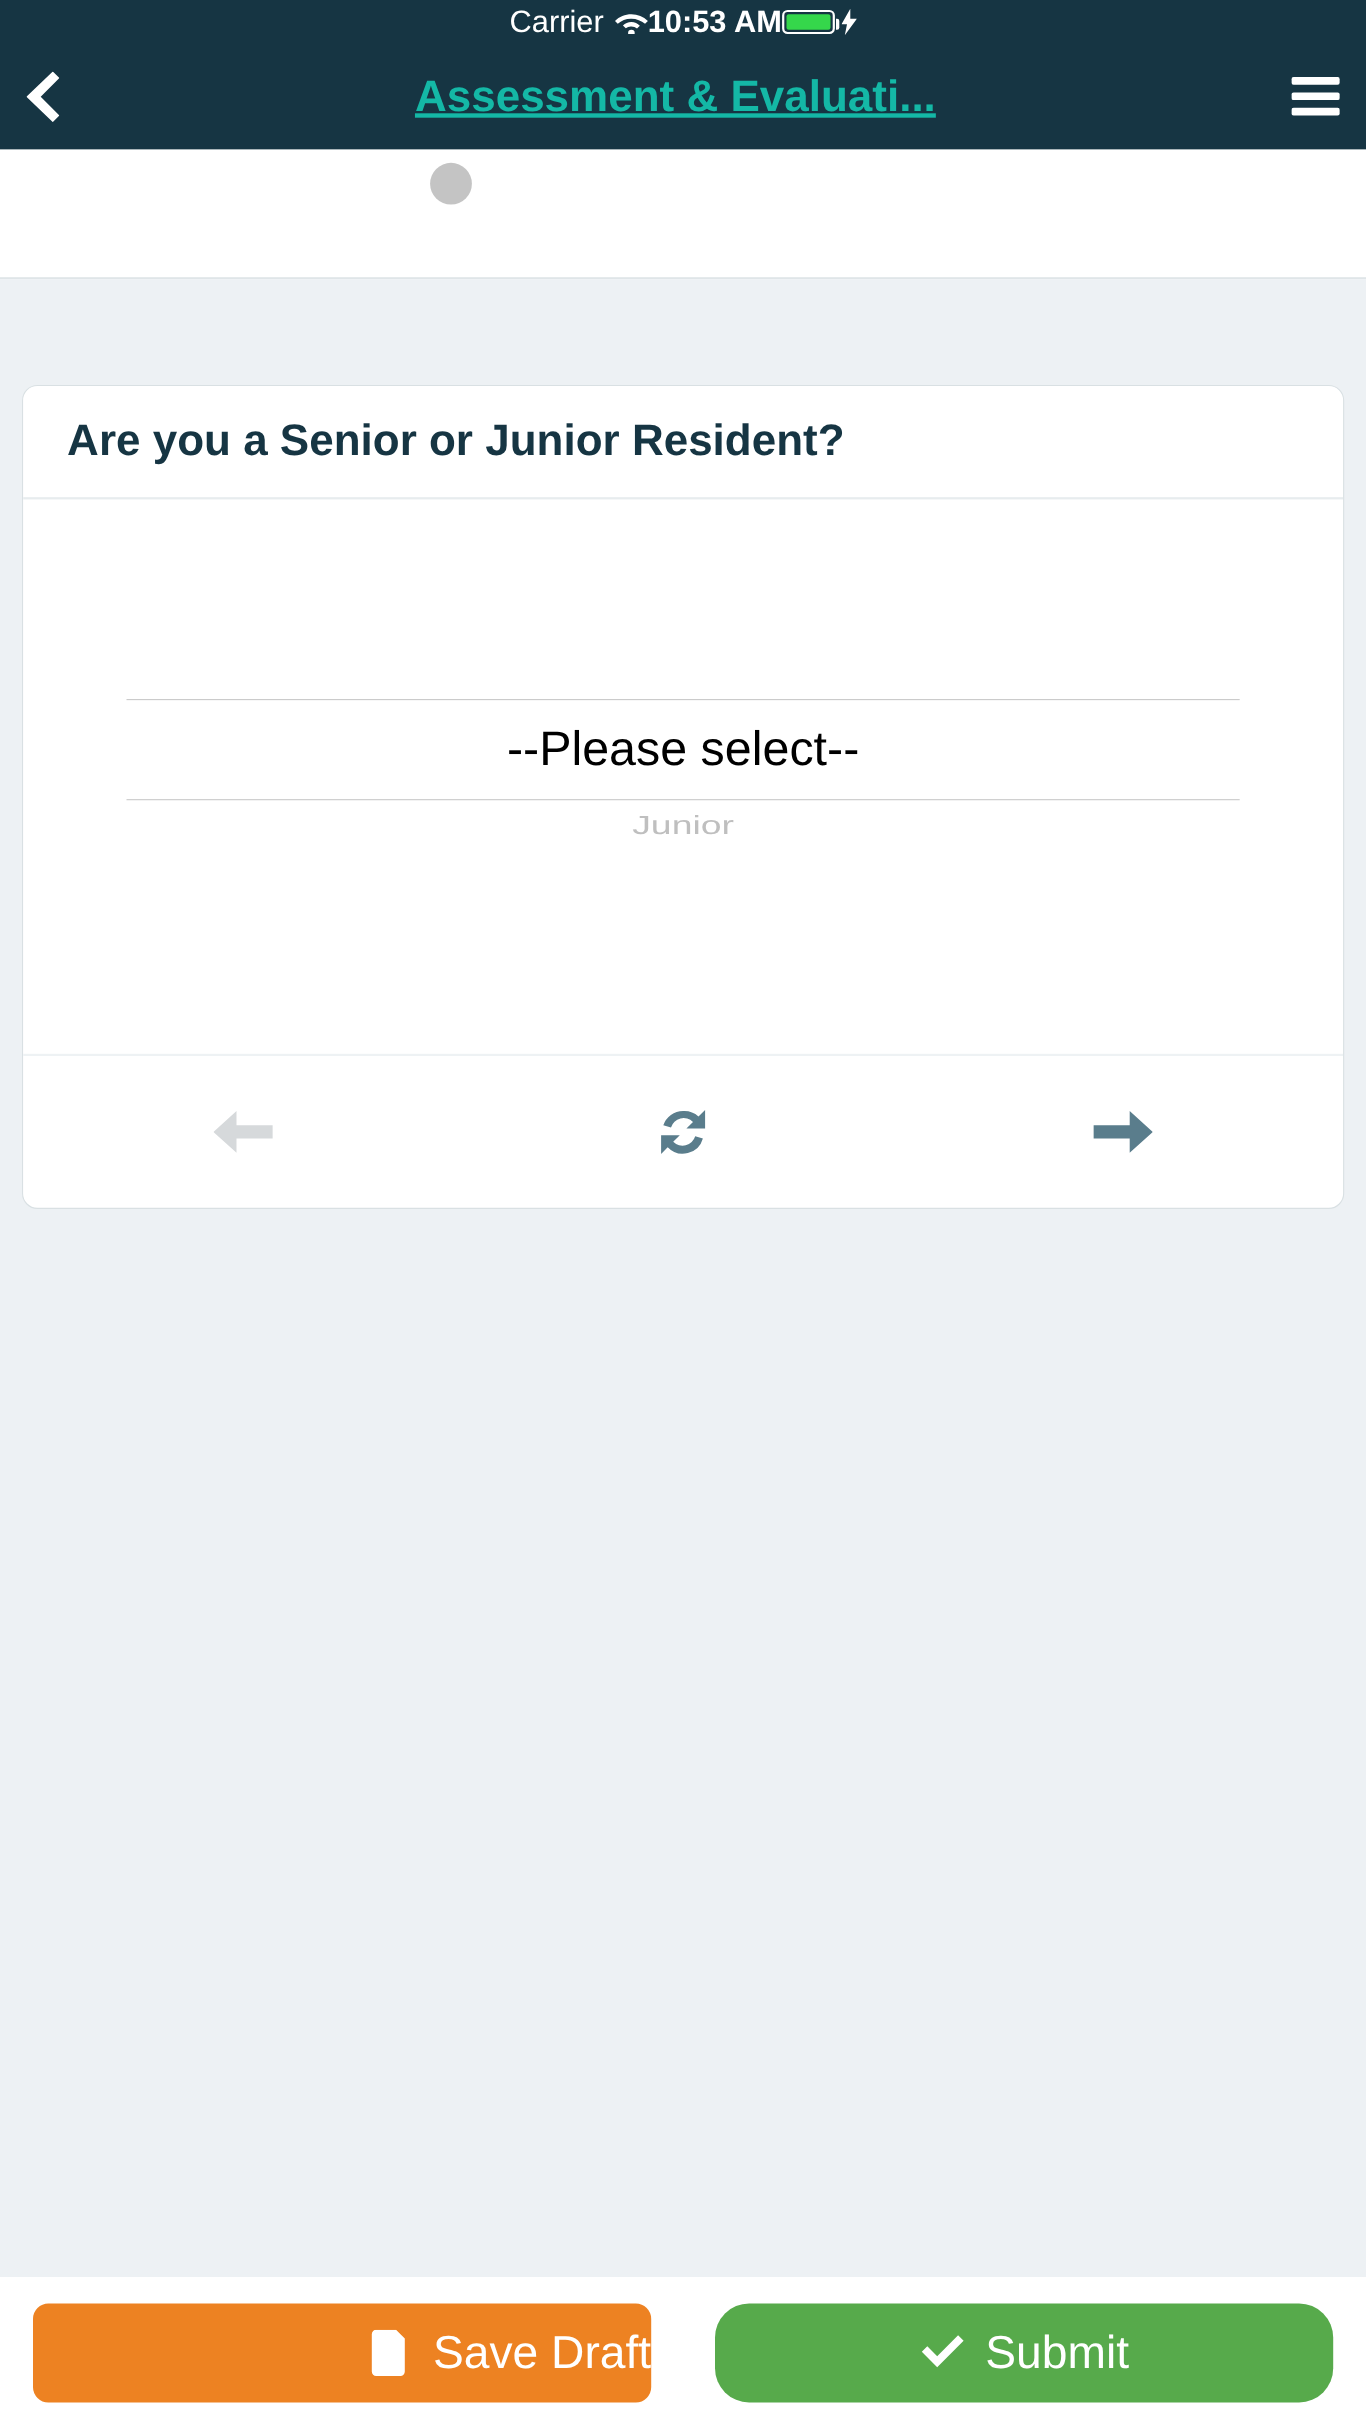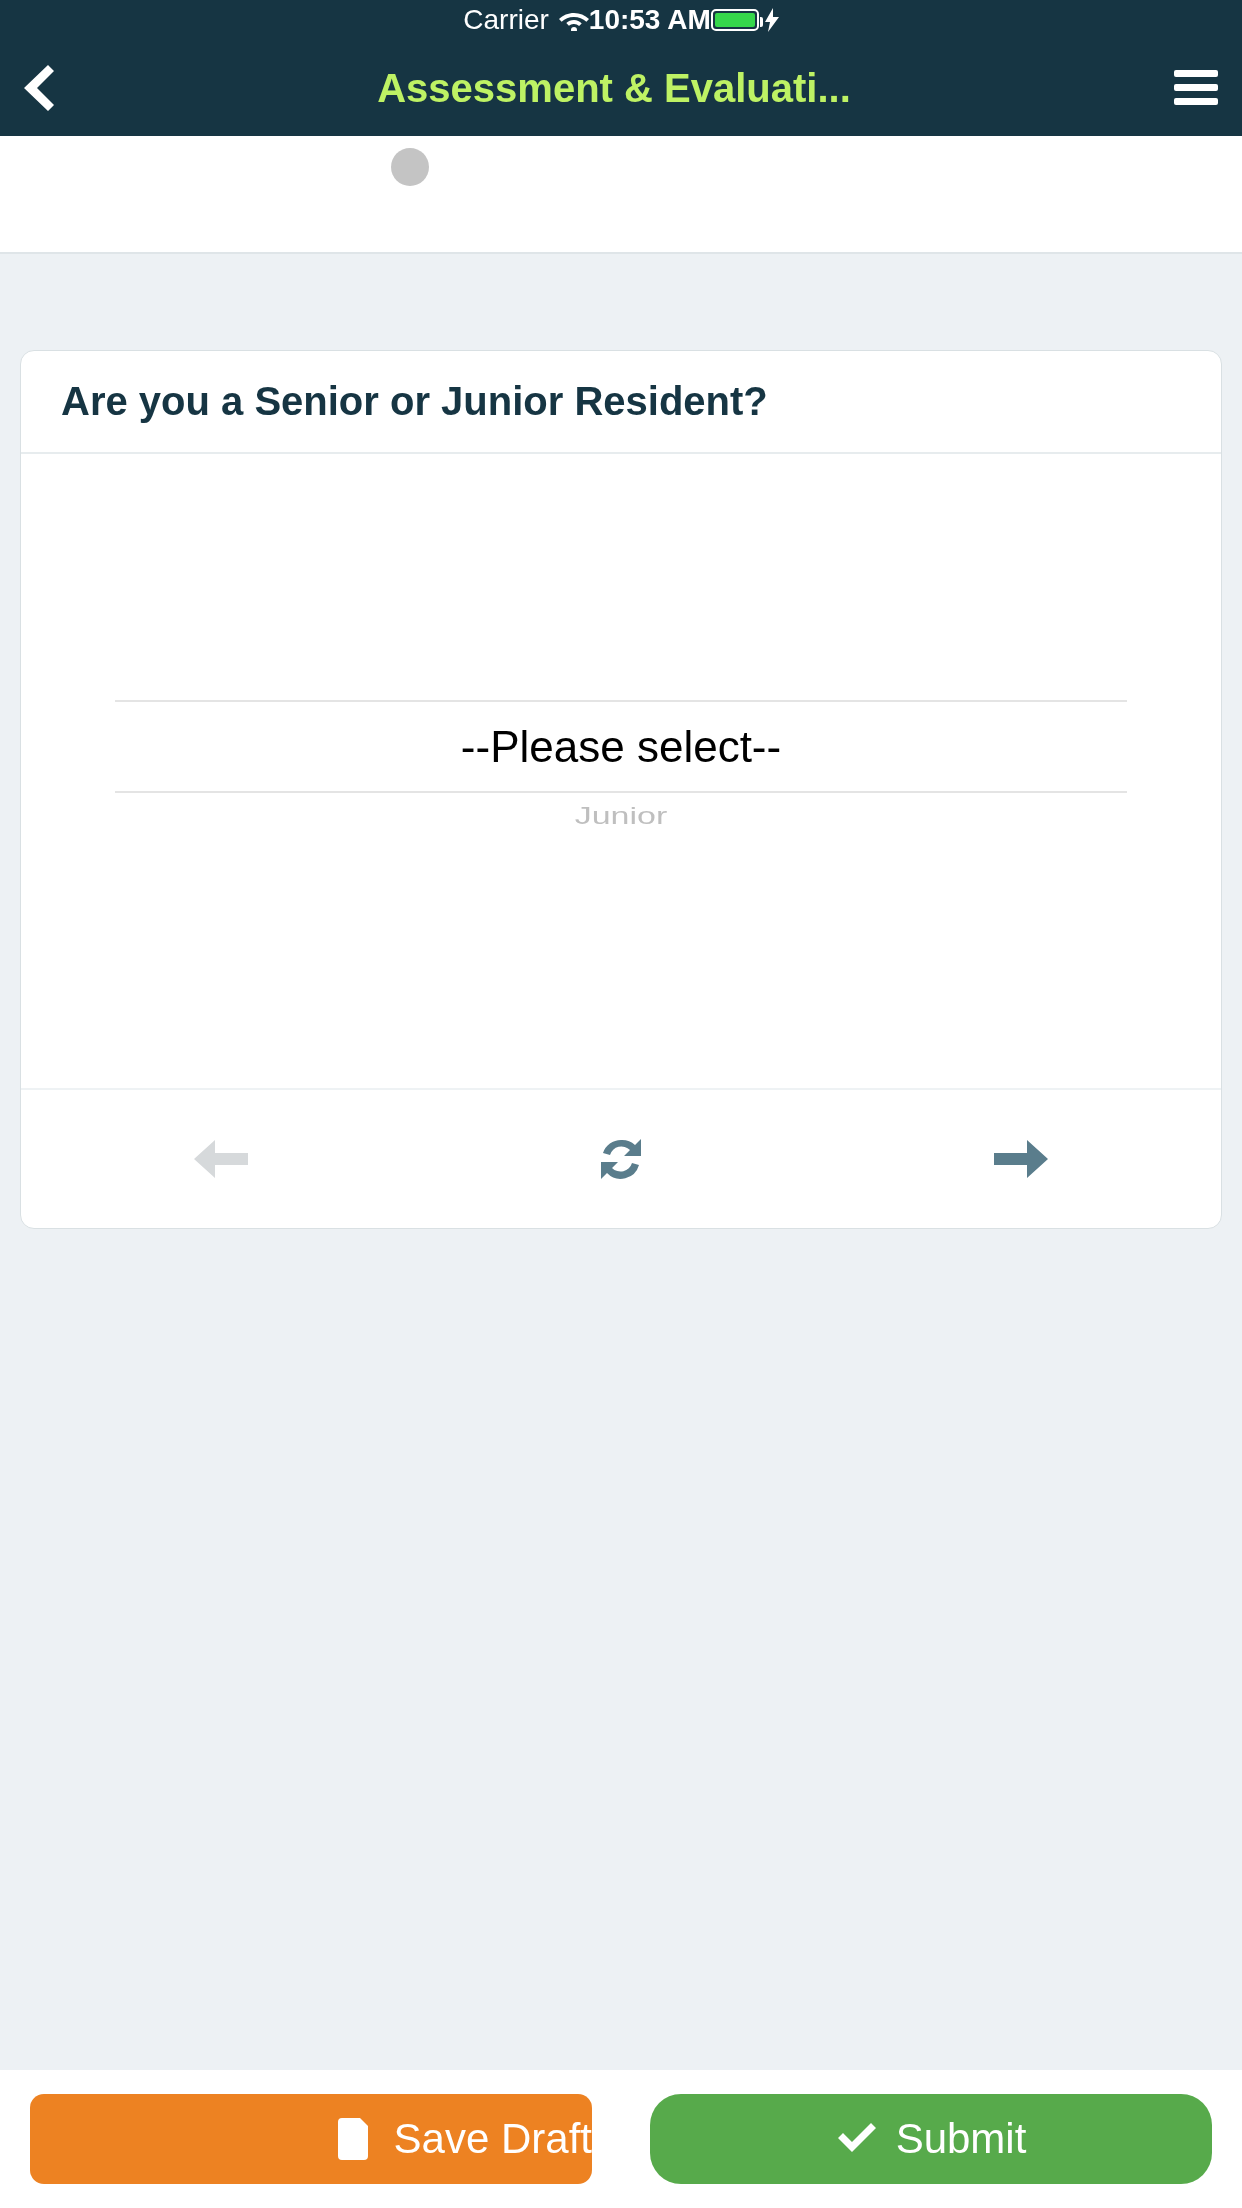--- a/index.html
+++ b/index.html
@@ -31,23 +31,24 @@
   .battery::after {
     content: ""; position: absolute; right: -6px; top: 6px; width: 3px; height: 10px;
     background: #fff; border-radius: 0 2px 2px 0;
   }
   .battery-fill { background: #35d74b; height: 100%; width: 100%; border-radius: 2px; }
   .bolt svg { width: 14px; height: 24px; display:block; }
 
   
   .nav-bar {
     position: absolute; top: 40px; left: 0; right: 0; height: 96px;
-    background: var(--navy); color: #bef264;
+    background: var(--navy); color: #14b8a6;
     display: flex; align-items: center; justify-content: space-between;
     padding: 0 24px;
+    text-decoration: underline;
   }
   .nav-title { font-size: 40px; font-weight: 700; text-align: center; flex: 1; white-space: nowrap; overflow: hidden; text-overflow: ellipsis; padding: 0 10px;}
   .back-btn svg, .menu-btn svg { display:block; }
   .back-btn svg { width: 30px; height: 46px; }
   .menu-btn svg { width: 44px; height: 36px; }
 
   
   .step-strip {
     position: absolute; top: 136px; left: 0; right: 0; height: 118px;
     background: #ffffff; border-bottom: 2px solid #dfe5e8;
@@ -69,21 +70,21 @@
   }
   .card {
     background: #fff; border: 1px solid #d9e0e3; border-radius: 14px;
     overflow: hidden;
   }
   .card-header {
     padding: 28px 40px;
     border-bottom: 2px solid #e7ecee;
     font-size: 40px; font-weight: 700; color: var(--navy);
   }
-  .card-body { height: 634px; position: relative; }
+  .card-body { height: 504px; position: relative; }
 
   
   .picker {
     position: absolute; left: 94px; right: 94px; top: 50%; transform: translateY(-50%);
     text-align: center;
   }
   .picker-line { height: 1px; background: #c9c9c9; }
   .picker-selected {
     font-size: 44px; color: #000; padding: 20px 0;
   }

